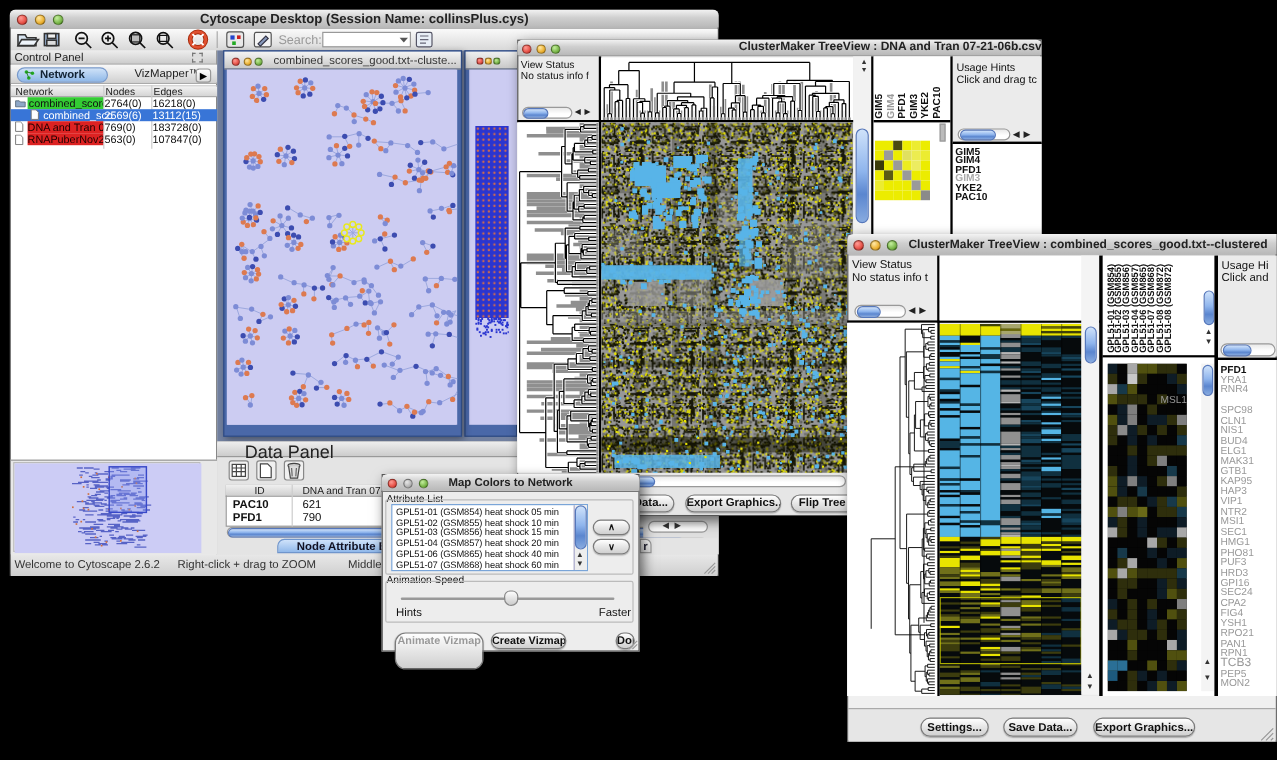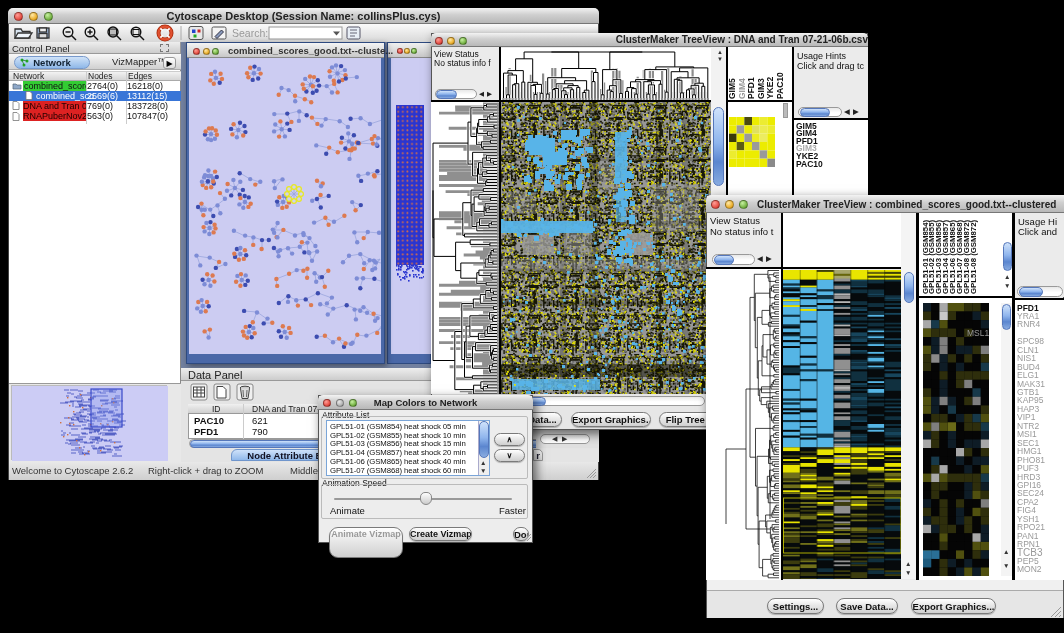--- a/index.html
+++ b/index.html
@@ -249,21 +249,21 @@
       <rect x="19" y="160" width="1.6" height="1.6" fill="#2a35d0"></rect>
       <rect x="13" y="160" width="1.6" height="1.6" fill="#2a35d0"></rect>
       <rect x="4" y="161" width="1.6" height="1.6" fill="#2a35d0"></rect>
     </svg>
   </div>
 <div style="left:186px;top:42px;width:199px;height:322px;background:#4a68a8;border:1px solid #2e4a80;box-shadow:2px 2px 6px rgba(0,0,0,.4)"></div>
 <div style="left:187px;top:43px;width:197px;height:15px;background:linear-gradient(#f4f4f4,#c8c8c8);border-bottom:1px solid #888"></div>
 <div class="light red" style="left:193px;top:47.5px;width:7px;height:7px;"></div>
 <div class="light yel" style="left:202.5px;top:47.5px;width:7px;height:7px;"></div>
 <div class="light grn" style="left:212px;top:47.5px;width:7px;height:7px;"></div>
-<div style="left:228px;top:46px;font-size:9.5px;font-weight:bold;color:#333;white-space:nowrap">combined_scores_good.txt--cluste...</div>
+<div style="left:228px;top:46px;font-size:9.5px;font-weight:normal;color:#333;white-space:nowrap">combined_scores_good.txt--cluste...</div>
 <div style="left:189px;top:58px;width:192px;height:296px;background:#ccccf2">
     <svg width="192" height="296">
       <rect width="191" height="296" fill="#ccccf2"></rect>
       <path d="M27 20L33 21M27 20L31 25M27 20L25 26M27 20L21 22M27 20L22 16M27 20L26 14M27 20L32 16M65 15L72 16M65 15L69 20M65 15L64 22M65 15L59 19M65 15L58 15M65 15L61 10M65 15L65 9M65 15L70 11M148 15L156 17M148 15L153 22M148 15L150 23M148 15L145 23M148 15L141 19M148 15L141 13M148 15L143 9M148 15L147 7M148 15L152 8M148 15L156 12M122 27L130 28M122 27L128 33M122 27L124 35M122 27L117 34M122 27L115 31M122 27L114 26M122 27L116 21M122 27L121 19M122 27L125 19M122 27L129 22M22 76L28 77M22 76L26 81M22 76L22 82M22 76L19 81M22 76L16 77M22 76L17 73M22 76L20 70M22 76L23 70M22 76L27 72M49 72L56 74M49 72L54 78M49 72L48 79M49 72L43 76M49 72L42 71M49 72L45 66M49 72L51 65M49 72L55 68M93 71L101 72M93 71L96 78M93 71L90 79M93 71L85 73M93 71L86 67M93 71L91 63M93 71L98 66M160 83L168 85M160 83L164 90M160 83L156 91M160 83L152 85M160 83L153 80M160 83L159 75M160 83L165 77M46 130L54 132M46 130L51 137M46 130L42 137M46 130L38 133M46 130L39 126M46 130L44 122M46 130L51 124M19 124L25 126M19 124L22 129M19 124L17 130M19 124L14 127M19 124L13 124M19 124L15 119M19 124L19 118M19 124L24 121M22 118L28 119M22 118L24 124M22 118L19 123M22 118L16 117M22 118L19 113M22 118L26 114M51 115L61 121M61 121L71 124M71 124L66 127M85 123L93 121M85 123L86 130M93 121L86 130M128 123L134 125M128 123L132 128M134 125L132 128M169 118L179 116M169 118L172 123M179 116L188 113M188 113L185 117M188 113L186 118M185 117L193 116M9 149L16 152M9 149L14 157M16 152L12 146M12 146L21 152M12 146L13 152M21 152L28 147M21 152L24 158M28 147L36 141M28 147L31 155M36 141L31 135M56 144L62 146M56 144L59 149M56 144L54 150M56 144L50 146M56 144L51 140M56 144L56 138M56 144L60 139M94 144L100 144M94 144L98 149M94 144L93 150M94 144L89 147M94 144L88 144M94 144L90 139M94 144L95 138M94 144L99 140M123 143L132 137M132 137L128 141M128 141L140 138M128 141L132 150M163 144L172 147M163 144L167 152M172 147L167 152M21 170L27 170M21 170L25 174M21 170L20 176M21 170L16 173M21 170L15 169M21 170L17 165M21 170L21 164M21 170L26 167M45 173L56 178M56 178L64 179M64 179L73 182M64 179L64 187M73 182L80 182M73 182L73 191M89 165L84 172M89 165L85 175M84 172L94 172M84 172L88 179M94 172L106 177M94 172L88 179M106 177L114 175M114 175L120 180M120 180L115 177M120 180L126 188M125 165L136 160M136 160L145 164M136 160L140 167M145 164L155 158M165 174L179 174M165 174L168 184M179 174L190 175M179 174L175 180M190 175L200 181M200 181L207 175M200 181L197 187M207 175L220 174M220 174L229 167M8 198L21 200M8 198L11 207M21 200L30 204M30 204L27 210M27 210L36 206M51 196L57 197M51 196L55 201M51 196L50 202M51 196L46 199M51 196L45 196M51 196L48 191M51 196L51 190M51 196L56 192M89 194L85 190M85 190L91 192M85 190L90 198M91 192L99 190M99 190L111 189M99 190L103 196M111 189L118 185M111 189L115 194M118 185L113 184M118 185L119 194M120 195L128 193M120 195L123 203M128 193L123 203M160 198L171 196M160 198L154 204M171 196L185 203M171 196L175 205M185 203L191 201M185 203L183 212M191 201L187 205M191 201L186 210M187 205L181 202M181 202L192 205M181 202L175 211M20 222L25 223M20 222L21 228M20 222L15 226M20 222L14 222M20 222L18 216M20 222L24 218M53 222L59 223M53 222L56 227M53 222L51 228M53 222L47 224M53 222L48 218M53 222L52 216M53 222L57 217M87 221L100 216M87 221L88 228M100 216L108 212M108 212L118 211M118 211L114 213M118 211L118 220M131 220L126 215M126 215L133 219M126 215L127 224M133 219L139 213M133 219L136 229M168 220L174 220M174 220L185 221M174 220L171 230M185 221L195 224M195 224L201 228M195 224L194 234M201 228L208 223M201 228L204 234M14 248L20 248M14 248L17 253M14 248L12 254M14 248L8 250M14 248L9 244M14 248L13 242M14 248L18 244M55 253L68 254M68 254L78 261M68 254L64 264M78 261L75 265M75 265L83 265M90 245L99 238M99 238L107 242M99 238L99 244M107 242L117 241M107 242L109 248M117 241L129 235M117 241L122 247M129 235L143 240M143 240L138 245M131 246L144 251M144 251L158 247M144 251L139 257M158 247L171 253M171 253L178 255M178 255L189 260M166 252L175 249M166 252L167 261M175 249L185 256M185 256L198 259M185 256L186 263M198 259L204 261M198 259L199 266M204 261L214 258M204 261L208 267M16 273L21 272M16 273L20 279M21 272L20 279M60 274L66 275M60 274L63 279M60 274L58 280M60 274L55 278M60 274L54 274M60 274L57 269M60 274L61 268M60 274L64 270M96 274L102 275M96 274L98 280M96 274L92 279M96 274L90 273M96 274L94 268M96 274L100 270M128 279L136 278M136 278L144 284M144 284L150 281M150 281L162 286M150 281L155 289M162 286L156 286M168 277L177 278M168 277L164 285M177 278L191 271M191 271L198 265M198 265L194 265M194 265L206 264M194 265L188 275M93 30L100 32M93 30L90 37M100 32L106 38M106 38L116 41M106 38L106 43M116 41L122 44M124 28L138 28M138 28L145 26M138 28L143 34M145 26L157 20M145 26L149 34M157 20L168 19M85 56L98 56M98 56L110 53M98 56L102 64M110 53L118 57M110 53L110 63M123 60L137 61M123 60L128 66M137 61L151 63M137 61L132 68M151 63L159 69M162 61L172 60M172 60L181 66M181 66L193 62M193 62L205 67M205 67L215 69M127 87L140 90M140 90L149 94M140 90L137 96M149 94L162 92M162 92L170 85M162 92L161 101M170 85L184 86M163 86L169 85M163 86L160 92M169 85L183 81M169 85L166 91M183 81L195 81M183 81L188 88M195 81L189 80M189 80L185 78M189 80L187 86" stroke="#9aa6dd" stroke-width="0.8" fill="none"></path>
       <line x1="105" y1="136" x2="112" y2="136" stroke="#9aa6dd" stroke-width="0.8"></line>
       <line x1="105" y1="136" x2="110" y2="141" stroke="#9aa6dd" stroke-width="0.8"></line>
       <line x1="105" y1="136" x2="105" y2="143" stroke="#9aa6dd" stroke-width="0.8"></line>
       <line x1="105" y1="136" x2="100" y2="141" stroke="#9aa6dd" stroke-width="0.8"></line>
       <line x1="105" y1="136" x2="98" y2="136" stroke="#9aa6dd" stroke-width="0.8"></line>
       <line x1="105" y1="136" x2="100" y2="131" stroke="#9aa6dd" stroke-width="0.8"></line>
@@ -644,21 +644,21 @@
       <circle cx="105" cy="143" r="2.4" fill="#cfd3ee" stroke="#e8e820" stroke-width="1.2"></circle>
       <circle cx="100" cy="141" r="2.4" fill="#cfd3ee" stroke="#e8e820" stroke-width="1.2"></circle>
       <circle cx="98" cy="136" r="2.4" fill="#cfd3ee" stroke="#e8e820" stroke-width="1.2"></circle>
       <circle cx="100" cy="131" r="2.4" fill="#cfd3ee" stroke="#e8e820" stroke-width="1.2"></circle>
       <circle cx="105" cy="129" r="2.4" fill="#cfd3ee" stroke="#e8e820" stroke-width="1.2"></circle>
       <circle cx="110" cy="131" r="2.4" fill="#cfd3ee" stroke="#e8e820" stroke-width="1.2"></circle>
     </svg>
   </div>
 <div style="left:181px;top:368px;width:418px;height:94px;background:#e4e4e4;border-top:1px solid #999"></div>
 <div style="left:181px;top:368px;width:418px;height:13px;background:linear-gradient(#eee,#ccc);border-bottom:1px solid #999"></div>
-<div style="left:188px;top:370px;font-size:11px;color:#222">Data Panel</div>
+<div style="left:204px;top:370px;font-size:15px;color:#222">Data Panel</div>
 <div style="left:190px;top:383px;width:70px;height:19px;">
     <svg width="70" height="19" viewBox="0 0 70 19">
 <rect x="1" y="1" width="16" height="16" rx="2" fill="#f0f0f0" stroke="#888"></rect>
 <rect x="3.5" y="4" width="11" height="10" fill="#fff" stroke="#444"></rect>
       <line x1="3.5" y1="7" x2="14.5" y2="7" stroke="#444"></line>
       <line x1="3.5" y1="10" x2="14.5" y2="10" stroke="#444"></line>
       <line x1="7" y1="4" x2="7" y2="14" stroke="#444"></line>
       <line x1="11" y1="4" x2="11" y2="14" stroke="#444"></line>
 <rect x="24" y="1" width="16" height="16" rx="2" fill="#f0f0f0" stroke="#888"></rect>
 <path d="M27 15V3.5h6l3 3V15z" fill="#fff" stroke="#444"></path>
@@ -2529,21 +2529,21 @@
 <div style="left:478px;top:420.5px;width:11px;height:54px;background:#eee;border-left:1px solid #aac"></div>
 <div class="sbthumb" style="left:478.5px;top:421px;width:10px;height:37px;border-radius:5px"></div>
 <div style="left:480px;top:459px;font-size:6.5px;color:#333">▲</div>
 <div style="left:480px;top:467px;font-size:6.5px;color:#333">▼</div>
 <div class="btn" style="left:494px;top:433px;width:31px;height:13px;line-height:12px;border-radius:7px;font-size:8px">∧</div>
 <div class="btn" style="left:494px;top:449px;width:31px;height:13px;line-height:12px;border-radius:7px;font-size:8px">∨</div>
 <div style="left:322px;top:478.5px;font-size:8.5px;color:#111">Animation Speed</div>
 <div style="left:321px;top:484px;width:207px;height:35px;border:1px solid #bbb;border-radius:2px"></div>
 <div style="left:334px;top:497.5px;width:178px;height:2.5px;background:#999;border-radius:1px"></div>
 <div style="left:420px;top:492px;width:12px;height:13px;background:linear-gradient(#fdfdfd,#ccc);border:1px solid #888;border-radius:5px 5px 6px 6px"></div>
-<div style="left:330px;top:506px;font-size:9.5px;color:#111">Animate</div>
+<div style="left:330px;top:506px;font-size:9.5px;color:#111">Hints</div>
 <div style="left:499px;top:506px;font-size:9.5px;color:#111">Faster</div>
 <div class="btn" style="left:329px;top:527px;width:74px;height:31px;line-height:13px;font-size:9px;color:#999">Animate Vizmap</div>
 <div class="btn" style="left:409px;top:527px;width:63px;height:14px;line-height:13px;font-size:9px">Create Vizmap</div>
 <div class="btn" style="left:513px;top:527px;width:16px;height:14px;line-height:13px;font-size:9.5px">Done</div>
 <div style="left:523px;top:533px;">
     <svg width="9" height="9">
       <path d="M1 8L8 1M4 8l4-4" stroke="#999" stroke-width="1"></path>
     </svg>
   </div>
 </body></html>

